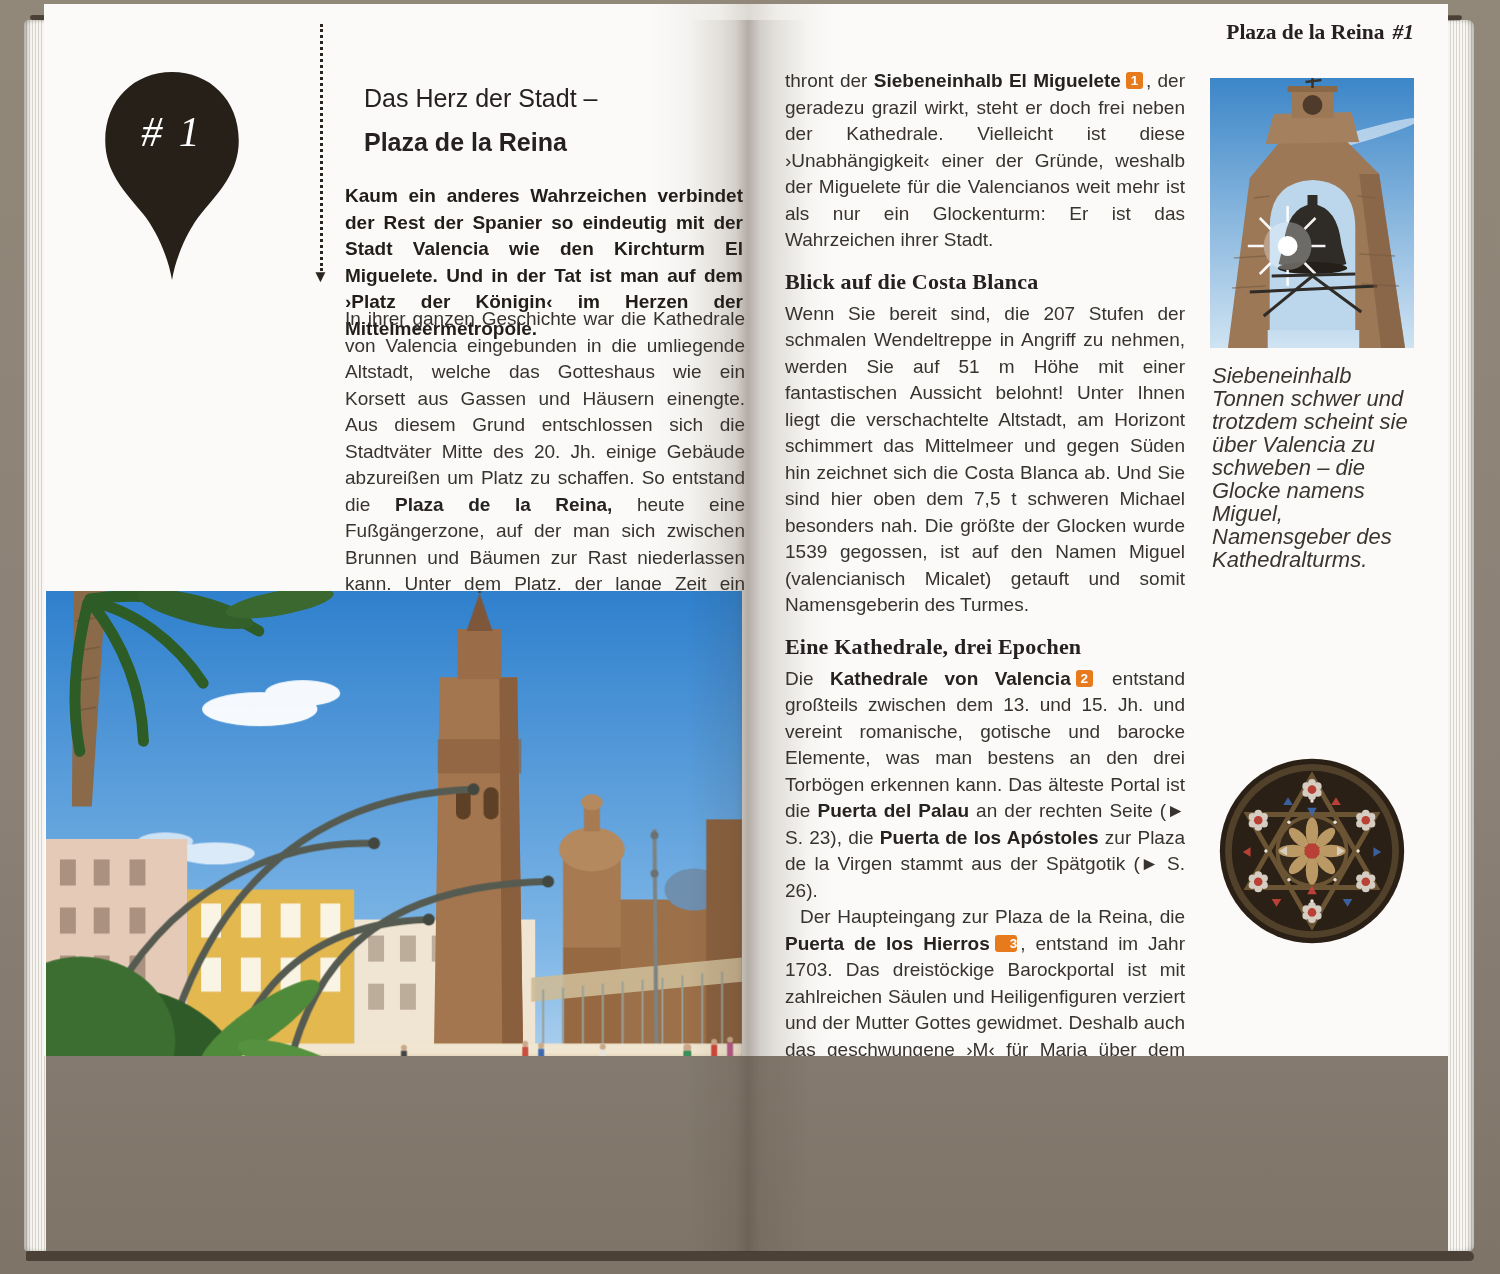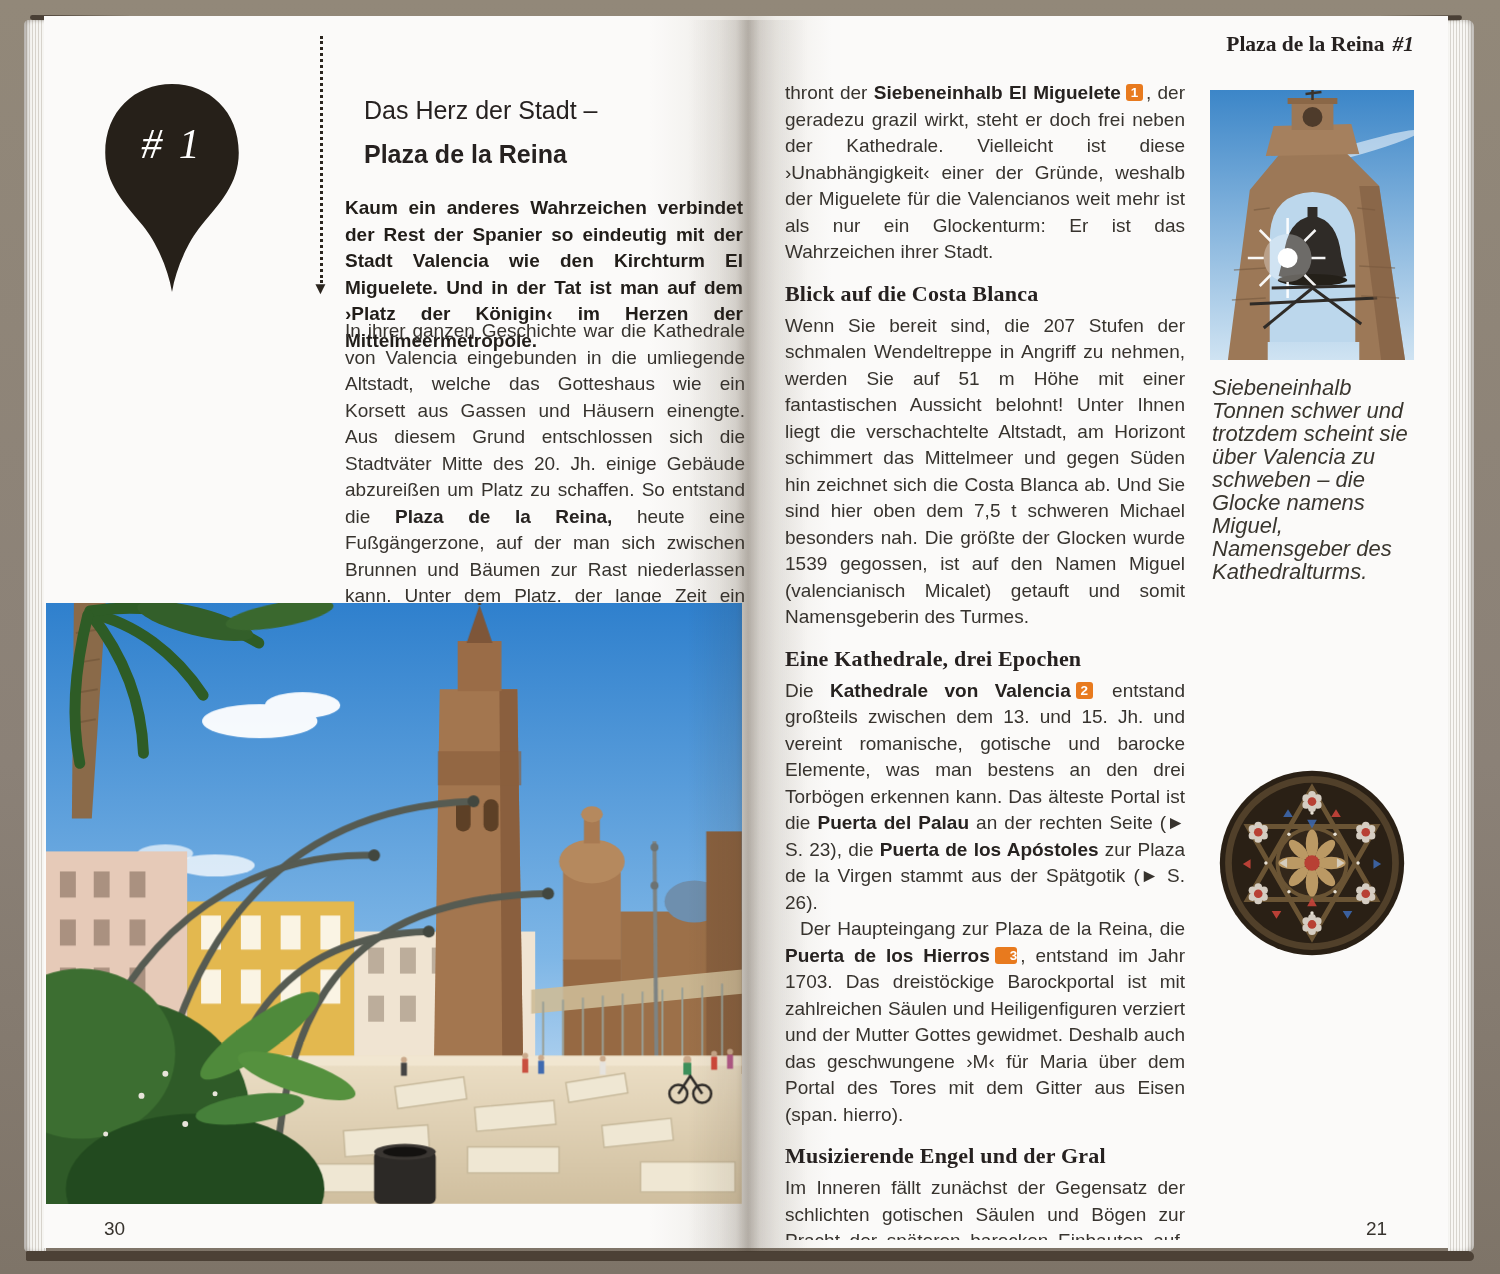--- a/index.html
+++ b/index.html
@@ -6,21 +6,21 @@
   body{width:1500px;height:1274px;overflow:hidden;background:#8b8177;font-family:"Liberation Sans",sans-serif;}
   .stage{position:relative;width:1500px;height:1274px;background:linear-gradient(to bottom,#928879 0%,#8b8177 60%,#7e7468 100%);}
 
   
   .cover-top-left{position:absolute;left:30px;top:15px;width:716px;height:5px;background:#4a4036;transform:rotate(0.55deg);transform-origin:left center;border-radius:3px 0 0 3px;}
   .cover-top-right{position:absolute;left:746px;top:22px;width:716px;height:5px;background:#4a4036;transform:rotate(-0.55deg);transform-origin:left center;border-radius:0 3px 3px 0;}
   .cover-bottom{position:absolute;left:26px;top:1251px;width:1448px;height:10px;background:#4c4136;border-radius:2px 8px 6px 2px;}
   .edge-stack{position:absolute;top:20px;height:1232px;}
   .edge-left{left:24px;width:22px;background:repeating-linear-gradient(to right,#f6f5f2 0 2px,#d7d3cc 2px 3px);border-radius:5px 0 0 5px;box-shadow:inset 3px 0 4px rgba(40,30,20,.35);}
   .edge-right{left:1448px;width:26px;background:repeating-linear-gradient(to right,#f8f7f4 0 2px,#d7d4ce 2px 3px);border-radius:0 7px 7px 0;box-shadow:inset -3px 0 4px rgba(40,30,20,.3);}
-  .page{position:absolute;top:16px;height:1232px;overflow:hidden;}
+  .page{position:absolute;top:4px;height:1052px;overflow:hidden;}
   .page-left{left:44px;width:704px;background:linear-gradient(to right,#fbfaf9 0%,#fbfaf9 86%,#efede9 96%,#ddd9d3 100%);}
   .page-right{left:748px;width:700px;background:linear-gradient(to left,#fbfaf9 0%,#fbfaf9 88%,#efede9 96%,#dcd8d2 100%);}
   .gutter{position:absolute;left:688px;top:20px;width:120px;height:1232px;background:linear-gradient(to right,rgba(60,48,36,0) 0%,rgba(60,48,36,.10) 40%,rgba(60,48,36,.26) 50%,rgba(60,48,36,.10) 60%,rgba(60,48,36,0) 100%);pointer-events:none;}
   .para{font-size:19px;line-height:26.5px;color:#37332e;text-align:justify;margin:0 0 0 0;hyphens:auto;}
   .b,.para .b{font-weight:bold;color:#262220;}
   .i{}
   .badge{display:inline-block;min-width:17px;height:17px;line-height:17px;background:#e87a1e;color:#fff;font-weight:bold;font-size:13.5px;text-align:center;border-radius:3px;margin:0 3px 0 5px;position:relative;top:-2px;}
   .shead{font-family:"Liberation Serif",serif;font-weight:bold;font-size:22px;color:#262120;margin:15px 0 6px 0;letter-spacing:.2px;}
   .caption{font-style:italic;font-size:22px;line-height:23px;color:#3a362f;}
   .pagenum{position:absolute;font-size:19px;color:#37332e;}

